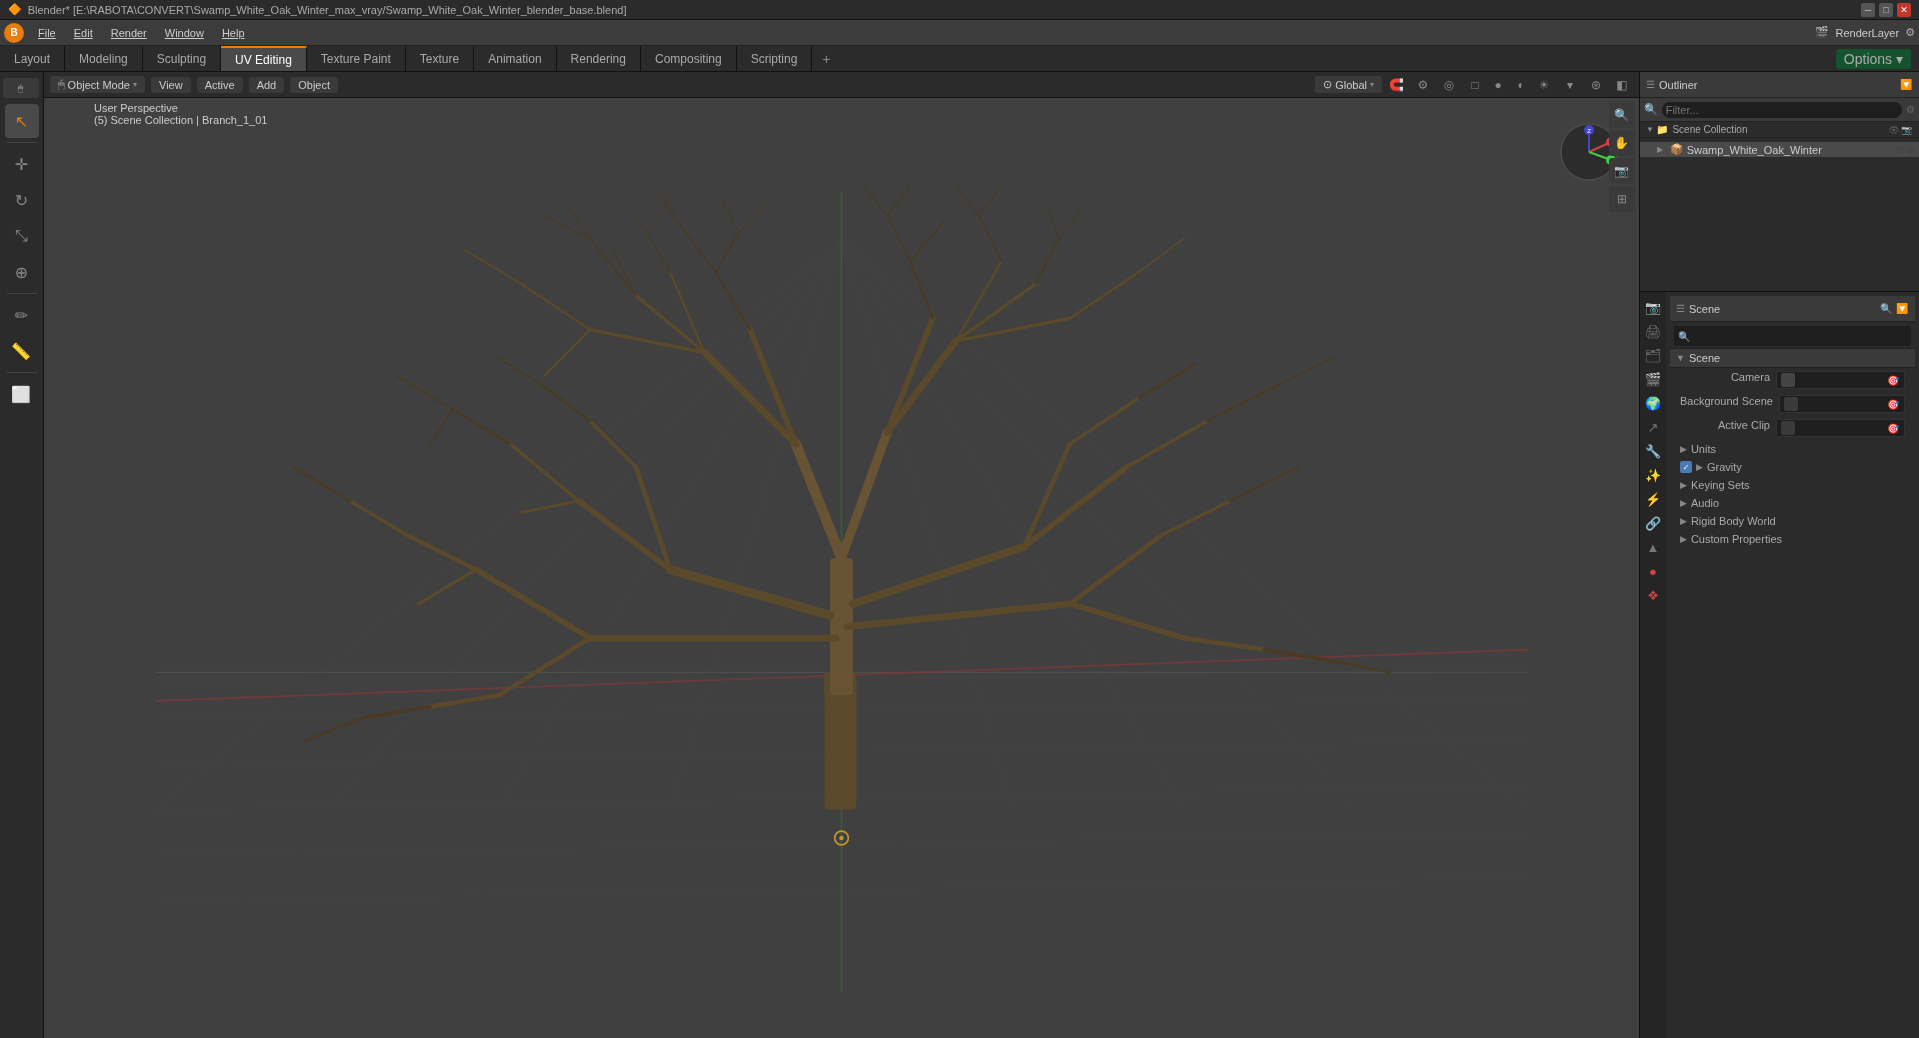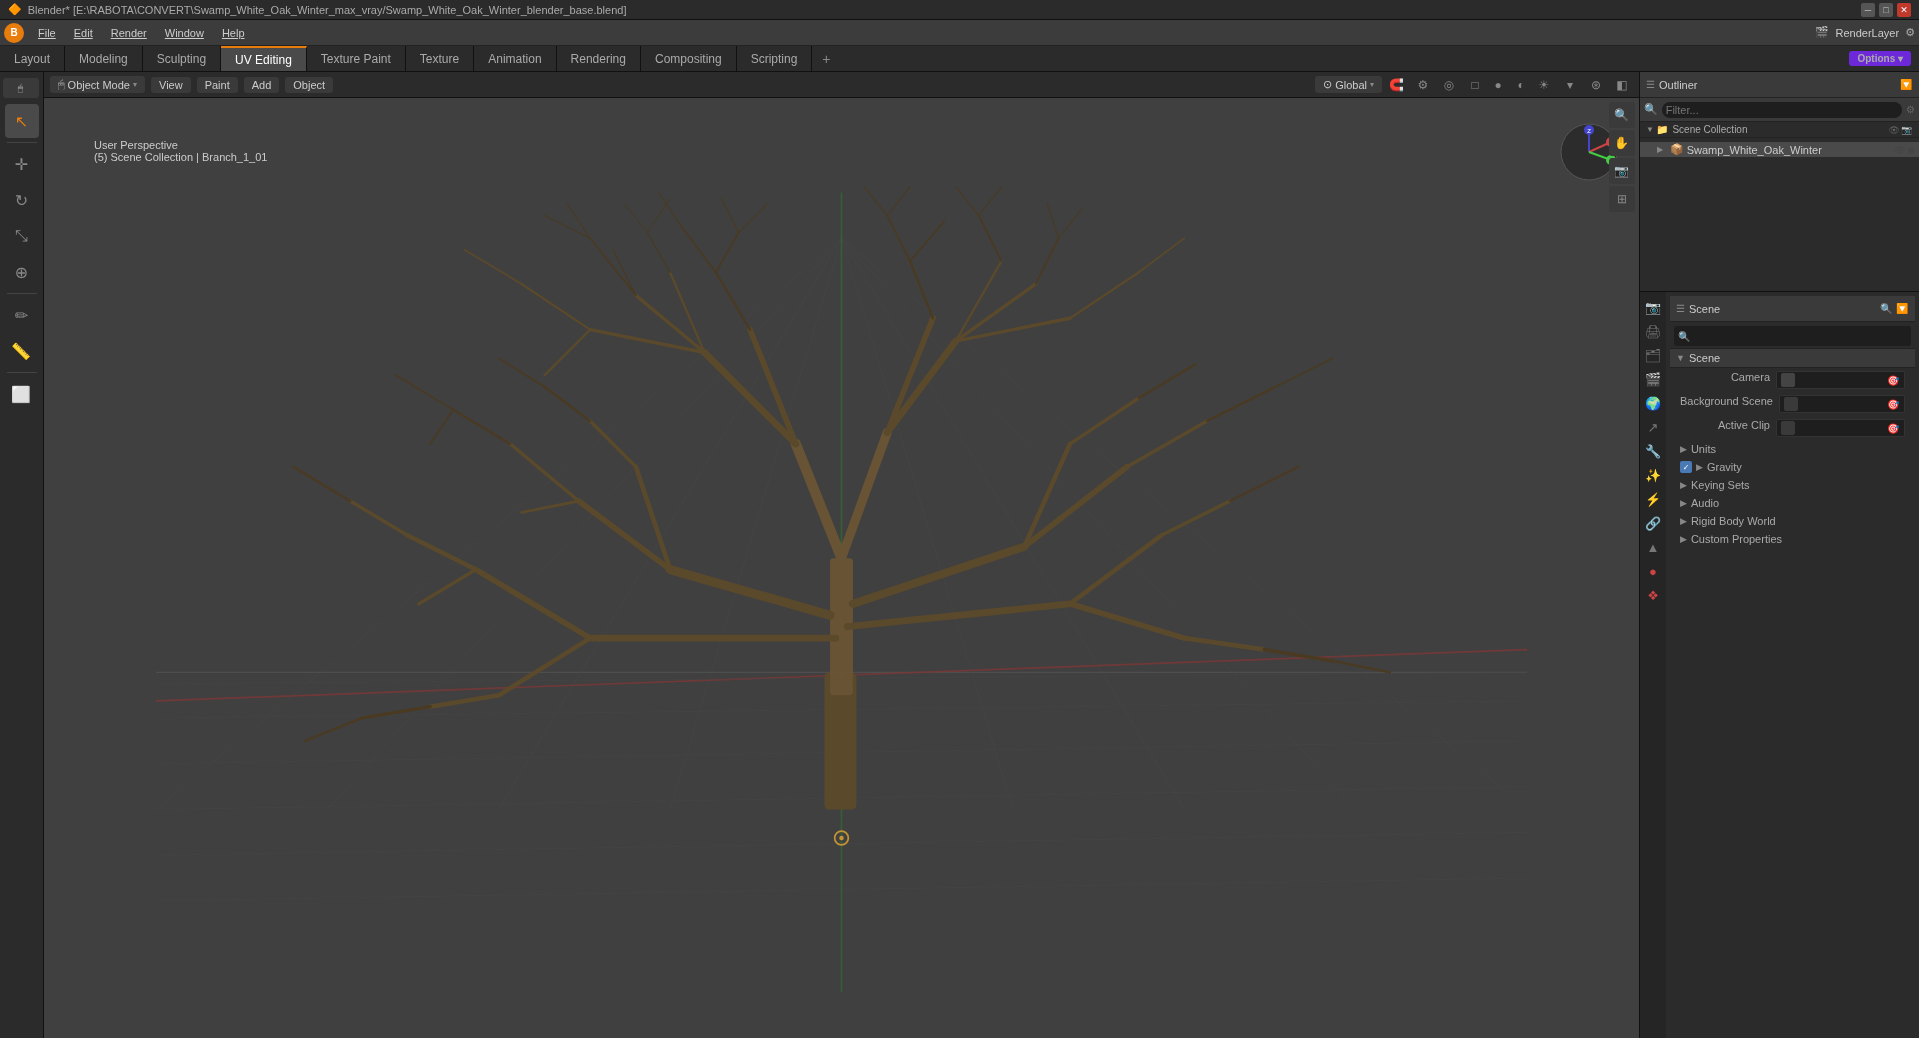--- a/index.html
+++ b/index.html
@@ -104,27 +104,26 @@
       font-size: 14px;
     }
     .ws-tab-right {
       margin-left: auto;
       display: flex;
       align-items: center;
       gap: 6px;
       padding-right: 8px;
     }
     .ws-options-btn {
-      font-size: 10px;
+      font-size: 14px;
       color: #aaa;
       cursor: pointer;
       padding: 2px 8px;
-      background: #6d28d9;
+      background: #14532d;
       border-radius: 3px;
-      font-weight: bold;
     }
 
     
     #left-toolbar {
       width: 44px;
       background: #2b2b2b;
       display: flex;
       flex-direction: column;
       align-items: center;
       padding: 6px 0;
@@ -165,21 +164,20 @@
     }
     .vp-dropdown-arrow { font-size: 8px; color: #888; }
 
     
     #viewport-info {
       position: absolute;
       top: 30px; left: 50px;
       z-index: 10;
       color: #cccccc;
       font-size: 11px;
-      margin-top: 37px;
     }
 
     
     #gizmo {
       position: absolute;
       top: 50px; right: 20px;
       width: 60px; height: 60px;
       z-index: 10;
     }
 
@@ -478,21 +476,21 @@
     <div id="vp-top-header">
       <div class="vp-header-btn">
         <span>🖱</span>
         <span>Object Mode</span>
         <span class="vp-dropdown-arrow">▾</span>
       </div>
       <div class="vp-header-btn">
         <span>View</span>
       </div>
       <div class="vp-header-btn">
-        <span>Paint</span>
+        <span>Active</span>
       </div>
       <div class="vp-header-btn">
         <span>Add</span>
       </div>
       <div class="vp-header-btn">
         <span>Object</span>
       </div>
 
       <div style="margin-left:auto; display:flex; align-items:center; gap:4px;">
 

